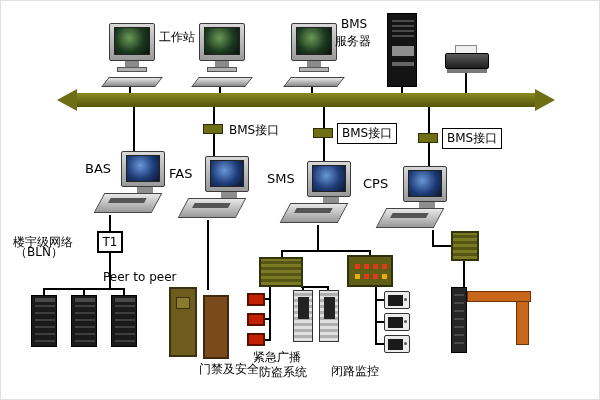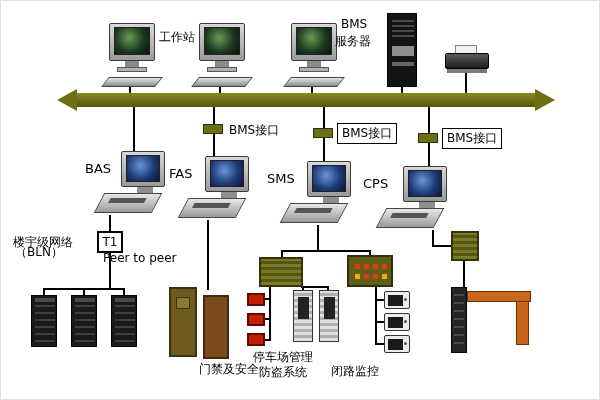--- a/index.html
+++ b/index.html
@@ -232,21 +232,21 @@
     <div class="ws-mbase"></div>
     <div class="ws-prn">
         <div class="ws-prn-slot"></div>
       </div>
   </div>
   <div class="lbl lbl-sys" style="left:362px;top:175px">CPS</div>
 
   <div class="lbl" style="left:12px;top:233px">楼宇级网络</div>
   <div class="lbl" style="left:14px;top:243px">（BLN）</div>
   <div class="t1">T1</div>
-  <div class="lbl" style="left:102px;top:250px">Peer to peer</div>
+  <div class="lbl" style="left:102px;top:269px">Peer to peer</div>
 
   <div class="cab" style="left:30px;top:294px">
     <div class="cab-top"></div>
       <div class="cab-lines"></div>
   </div>
   <div class="cab" style="left:70px;top:294px">
     <div class="cab-top"></div>
       <div class="cab-lines"></div>
   </div>
   <div class="cab" style="left:110px;top:294px">
@@ -263,21 +263,21 @@
   <div class="hatchbox" style="left:258px;top:256px;width:44px;height:30px"></div>
   <div class="redbox" style="left:246px;top:292px"></div>
   <div class="redbox" style="left:246px;top:312px"></div>
   <div class="redbox" style="left:246px;top:332px"></div>
   <div class="panel" style="left:292px;top:289px">
       <div class="panel-inner"></div>
     </div>
   <div class="panel" style="left:318px;top:289px">
       <div class="panel-inner"></div>
     </div>
-  <div class="lbl" style="left:252px;top:348px">停车场管理</div>
+  <div class="lbl" style="left:252px;top:348px">紧急广播</div>
   <div class="lbl" style="left:258px;top:363px">防盗系统</div>
 
   <div class="cctv-ctl">
       <div class="dotgrid"></div>
     </div>
   <div class="cmon" style="left:383px;top:290px">
       <div class="cmon-scr"></div>
       <div class="cmon-knob"></div>
     </div>
   <div class="cmon" style="left:383px;top:312px">

